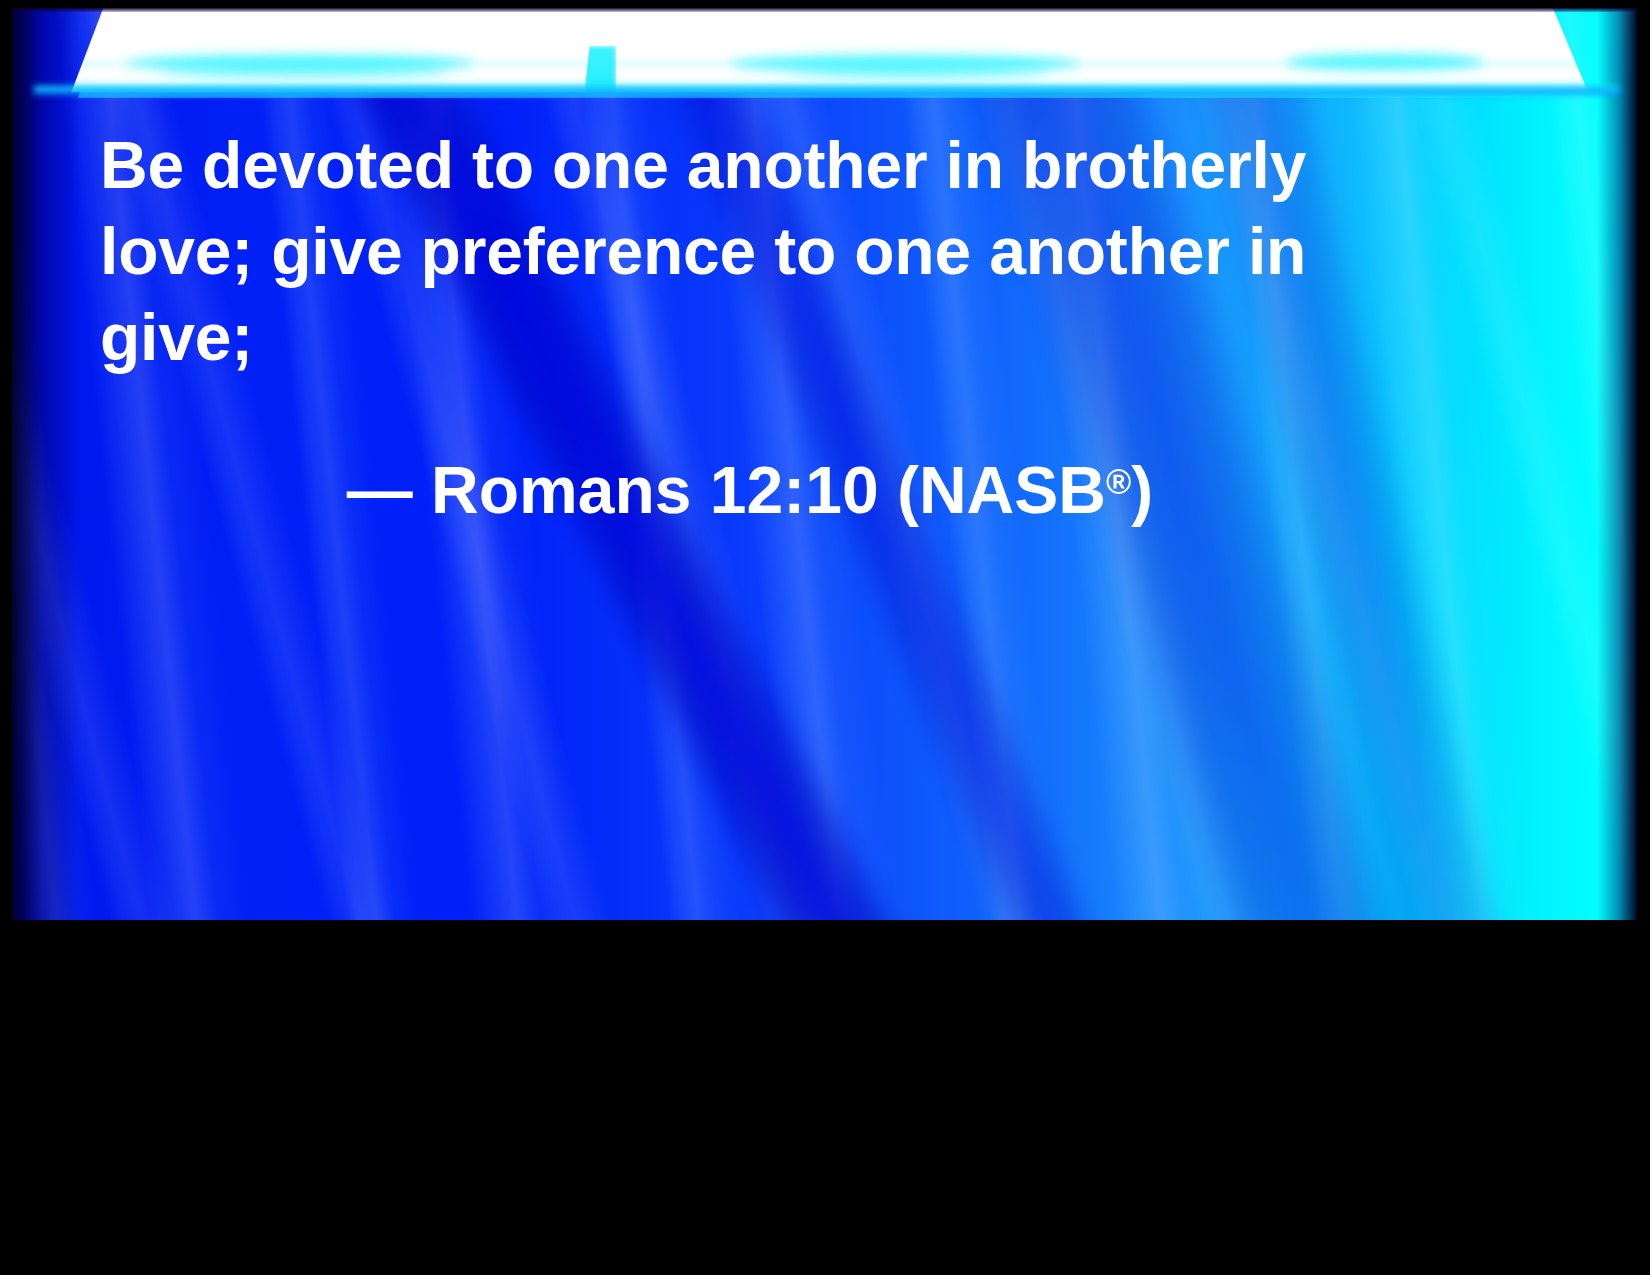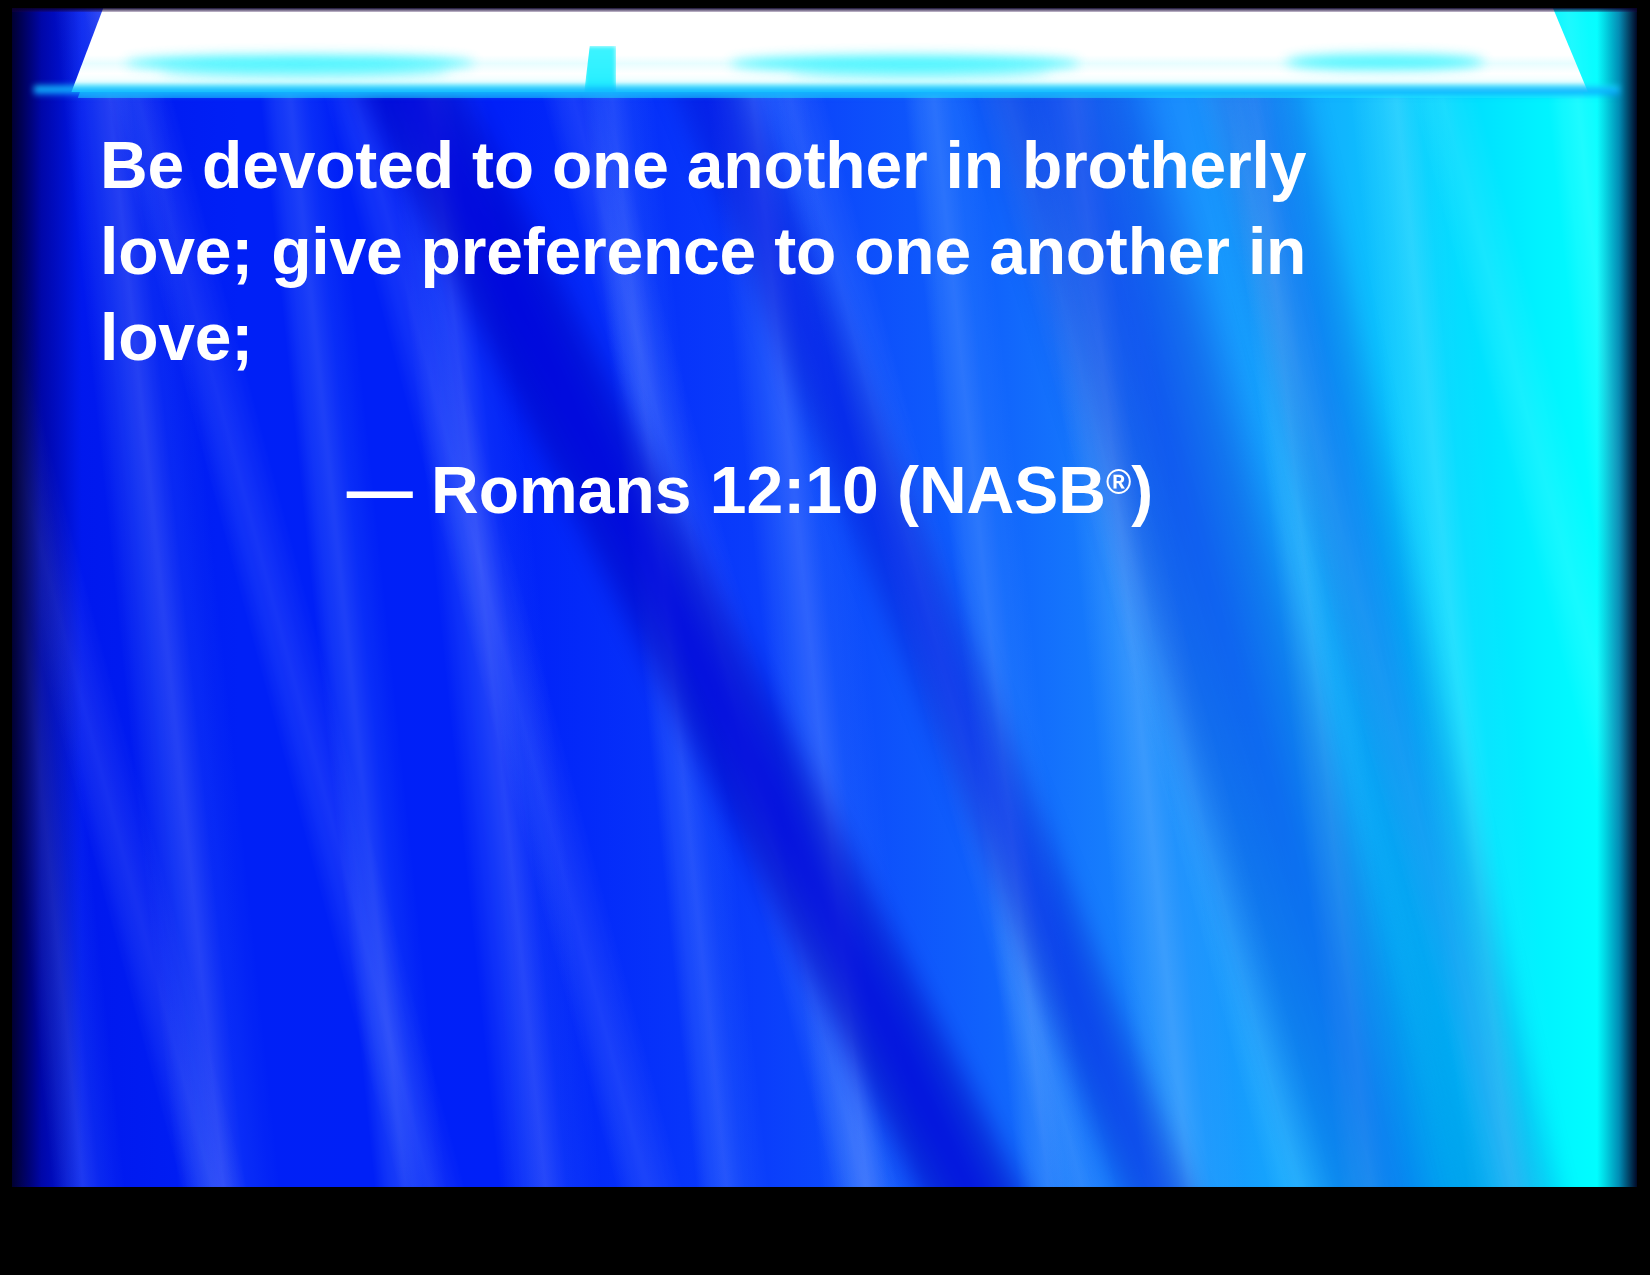--- a/index.html
+++ b/index.html
@@ -3,21 +3,21 @@
 <meta charset="utf-8">
 <style>
   html, body {
     margin: 0;
     padding: 0;
     background: #000;
   }
   #slide {
     position: relative;
     width: 1650px;
-    height: 1187px;
+    height: 920px;
     background: #000000;
     overflow: hidden;
     font-family: "Liberation Sans", "DejaVu Sans", sans-serif;
   }
 
   
   #stage {
     position: absolute;
     left: 12px;
     top: 8px;
@@ -261,19 +261,19 @@
         <div class="wisp w5"></div>
         <div class="notch"></div>
       </div>
       <div class="topband-base"></div>
       <div class="topband-rim"></div>
     </div>
 
     <div class="verse-block">
       <p class="verse-text">Be devoted to one another in brotherly</p>
       <p class="verse-text">love; give preference to one another in</p>
-      <p class="verse-text">love;</p>
+      <p class="verse-text">give;</p>
 
       <p class="attribution"><span>—</span><span> </span><span>Romans</span><span> </span><span>12:10</span><span> </span><span>(NASB</span><span class="reg">®</span><span>)</span></p>
     </div>
 
   </div>
 </div>
 
 </body></html>

